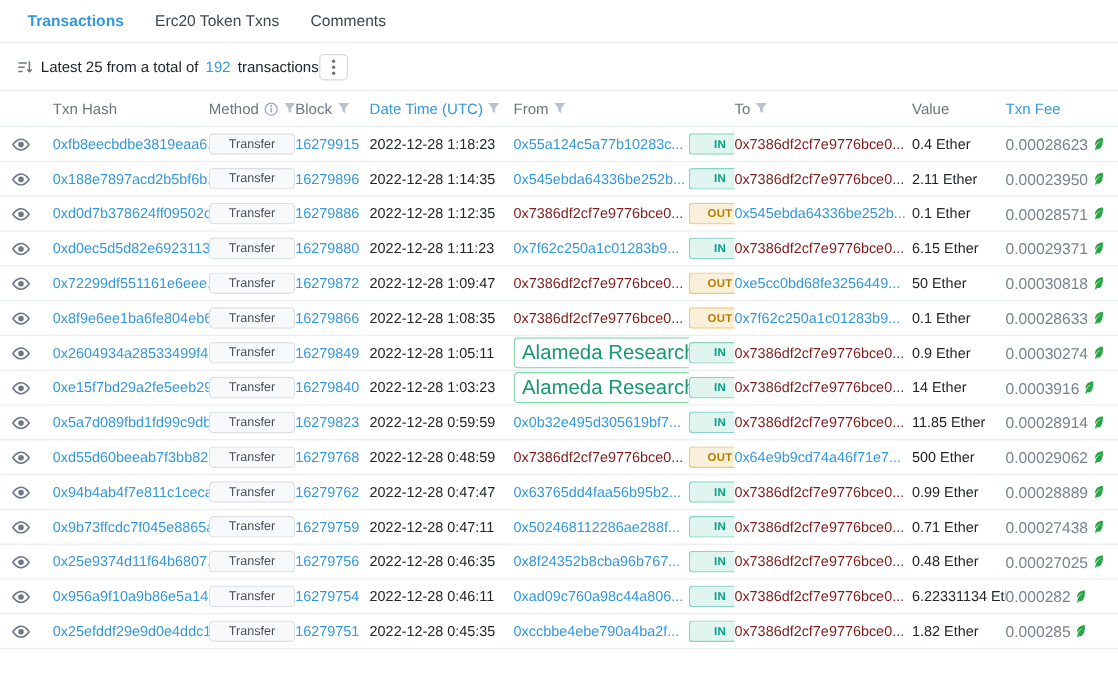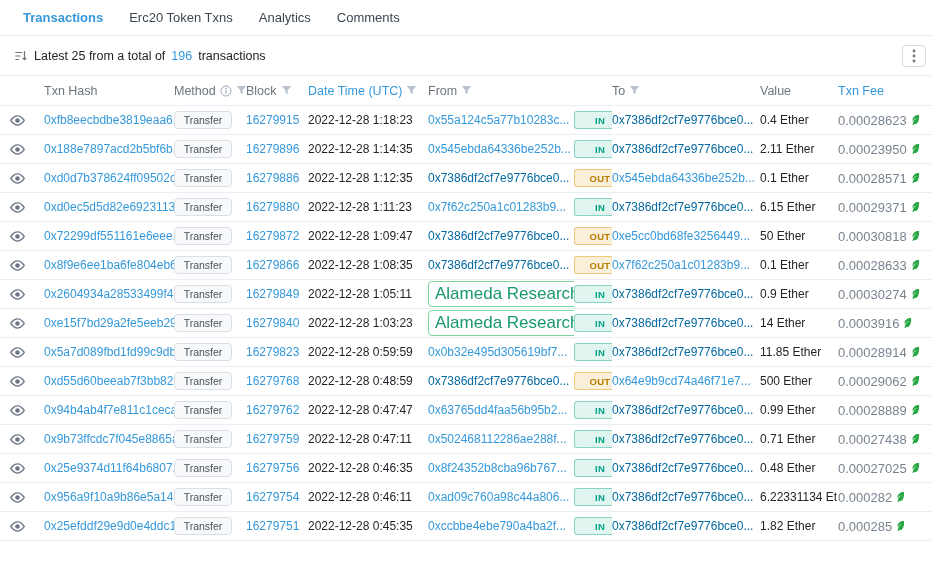--- a/index.html
+++ b/index.html
@@ -6,72 +6,71 @@
   html,body { width: 932px; height: 561px; overflow: hidden; background:#fff;
     font-family: "Liberation Sans", sans-serif; color:#212529; }
   .app { width:932px; height:561px; background:#fff; }
 
   
   .tabbar { display:flex; align-items:stretch; padding:0 10px; border-bottom:1px solid #e7eaf3; }
   .tab { padding:10px 13px; font-size:13px; color:#3c4653; cursor:pointer; white-space:nowrap; }
   .tab.active { color:#3498db; font-weight:bold; }
 
   
-  .summary-row { display:flex; justify-content:space-between; align-items:center; padding:9px 6px 8px 14px; }
+  .summary-row { display:flex; align-items:center; padding:9px 6px 8px 14px; }
   .summary-left { display:flex; align-items:center; gap:6px; font-size:12.5px; color:#212529; }
   .summary-left .count { color:#3498db; cursor:pointer; text-decoration:none; }
   .kebab-btn { width:24px; height:22px; border:1px solid #d5dae2; background:#fff; border-radius:4px;
     display:flex; align-items:center; justify-content:center; cursor:pointer; }
 
   
   .row { display:grid; grid-template-columns: 34px 130px 72px 62px 120px 146px 38px 148px 78px 1fr;
     align-items:center; padding:0 10px; border-bottom:1px solid #e9edf4; min-height:29px; }
   .thead { min-height:31px; border-top:1px solid #e9edf4; }
   .th { display:flex; align-items:center; gap:4px; font-size:12.5px; color:#6c757d; white-space:nowrap; }
   .th .hdr-link { color:#3498db; cursor:pointer; }
   .cell { font-size:12px; white-space:nowrap; overflow:hidden; }
   a { text-decoration:none; }
   .link { color:#3498db; cursor:pointer; }
-  .self { color:#0369a1; cursor:default; }
+  .self { color:#7f1d1d; cursor:default; }
   .tag { display:inline-block; border:1px solid #7dd6a0; color:#18986d; background:#fff;
     padding:2px 6px; border-radius:4px; font-size:17px; cursor:pointer; }
-  .method-pill { display:inline-block; width:58px; text-align:center; background:#f8f9fb;
+  .method-pill { display:inline-block; width:72px; text-align:center; background:#f8f9fb;
     border:1px solid #d9dee7; color:#49525c; font-size:10.5px; padding:2px 0; border-radius:4px; }
   .dir { display:inline-block; width:52px; text-align:center; font-size:9.5px; font-weight:bold;
     padding:2.5px 0; border-radius:3px; letter-spacing:.3px; }
   .dir.in  { background:rgba(0,161,134,.12); color:#00a186; border:1px solid rgba(0,161,134,.4); }
   .dir.out { background:rgba(219,154,4,.15); color:#b47d00; border:1px solid rgba(219,154,4,.45); }
   .val { color:#212529; }
   .fee { color:#77838f; font-size:13px; display:flex; align-items:center; gap:3px; }
   .eye-btn { background:none; border:none; cursor:pointer; padding:0; display:flex; align-items:center; }
   .icon { flex:0 0 auto; }
 </style>
 </head>
 <body>
 
 <div class="app">
 
   <div class="tabbar">
     <div class="tab active">Transactions</div>
     <div class="tab">Erc20 Token Txns</div>
-    <div class="tab">Analytics</div>
     <div class="tab">Comments</div>
   </div>
 
   <div class="summary-row">
     <div class="summary-left">
       <svg class="icon" width="14" height="14" viewBox="0 0 16 16" fill="none" stroke="#6c757d" stroke-width="1.4" stroke-linecap="round">
         <path d="M2 4h7"></path>
           <path d="M2 8h5"></path>
           <path d="M2 12h3"></path>
         <path d="M12 3v9"></path>
           <path d="M10.2 10.4 12 12.2 13.8 10.4"></path>
       </svg>
       <span>Latest 25 from a total of</span>
-      <a class="count">196</a>
+      <a class="count">192</a>
       <span>transactions</span>
     </div>
     <button class="kebab-btn">
       <svg width="4" height="14" viewBox="0 0 4 14" fill="#6c757d">
         <circle cx="2" cy="2" r="1.4"></circle>
           <circle cx="2" cy="7" r="1.4"></circle>
           <circle cx="2" cy="12" r="1.4"></circle>
       </svg>
     </button>
   </div>

